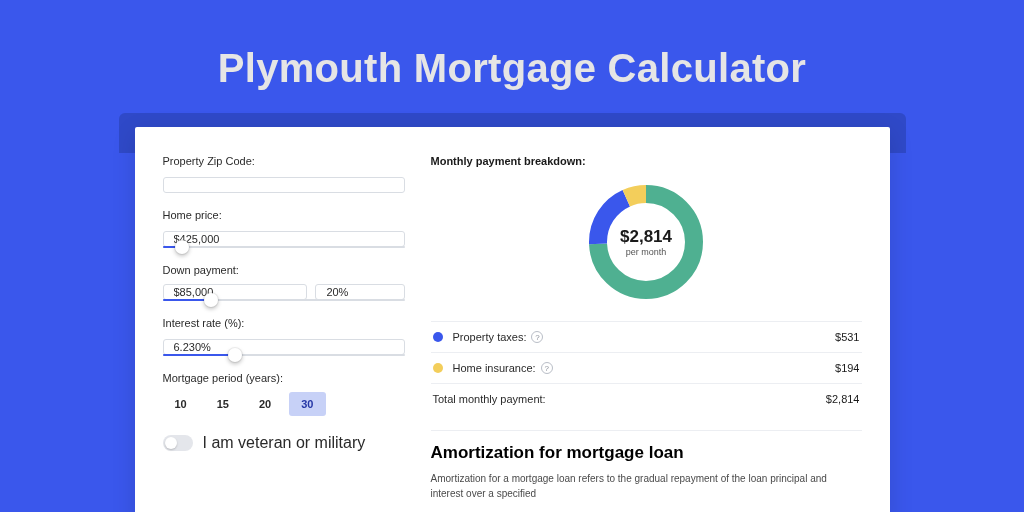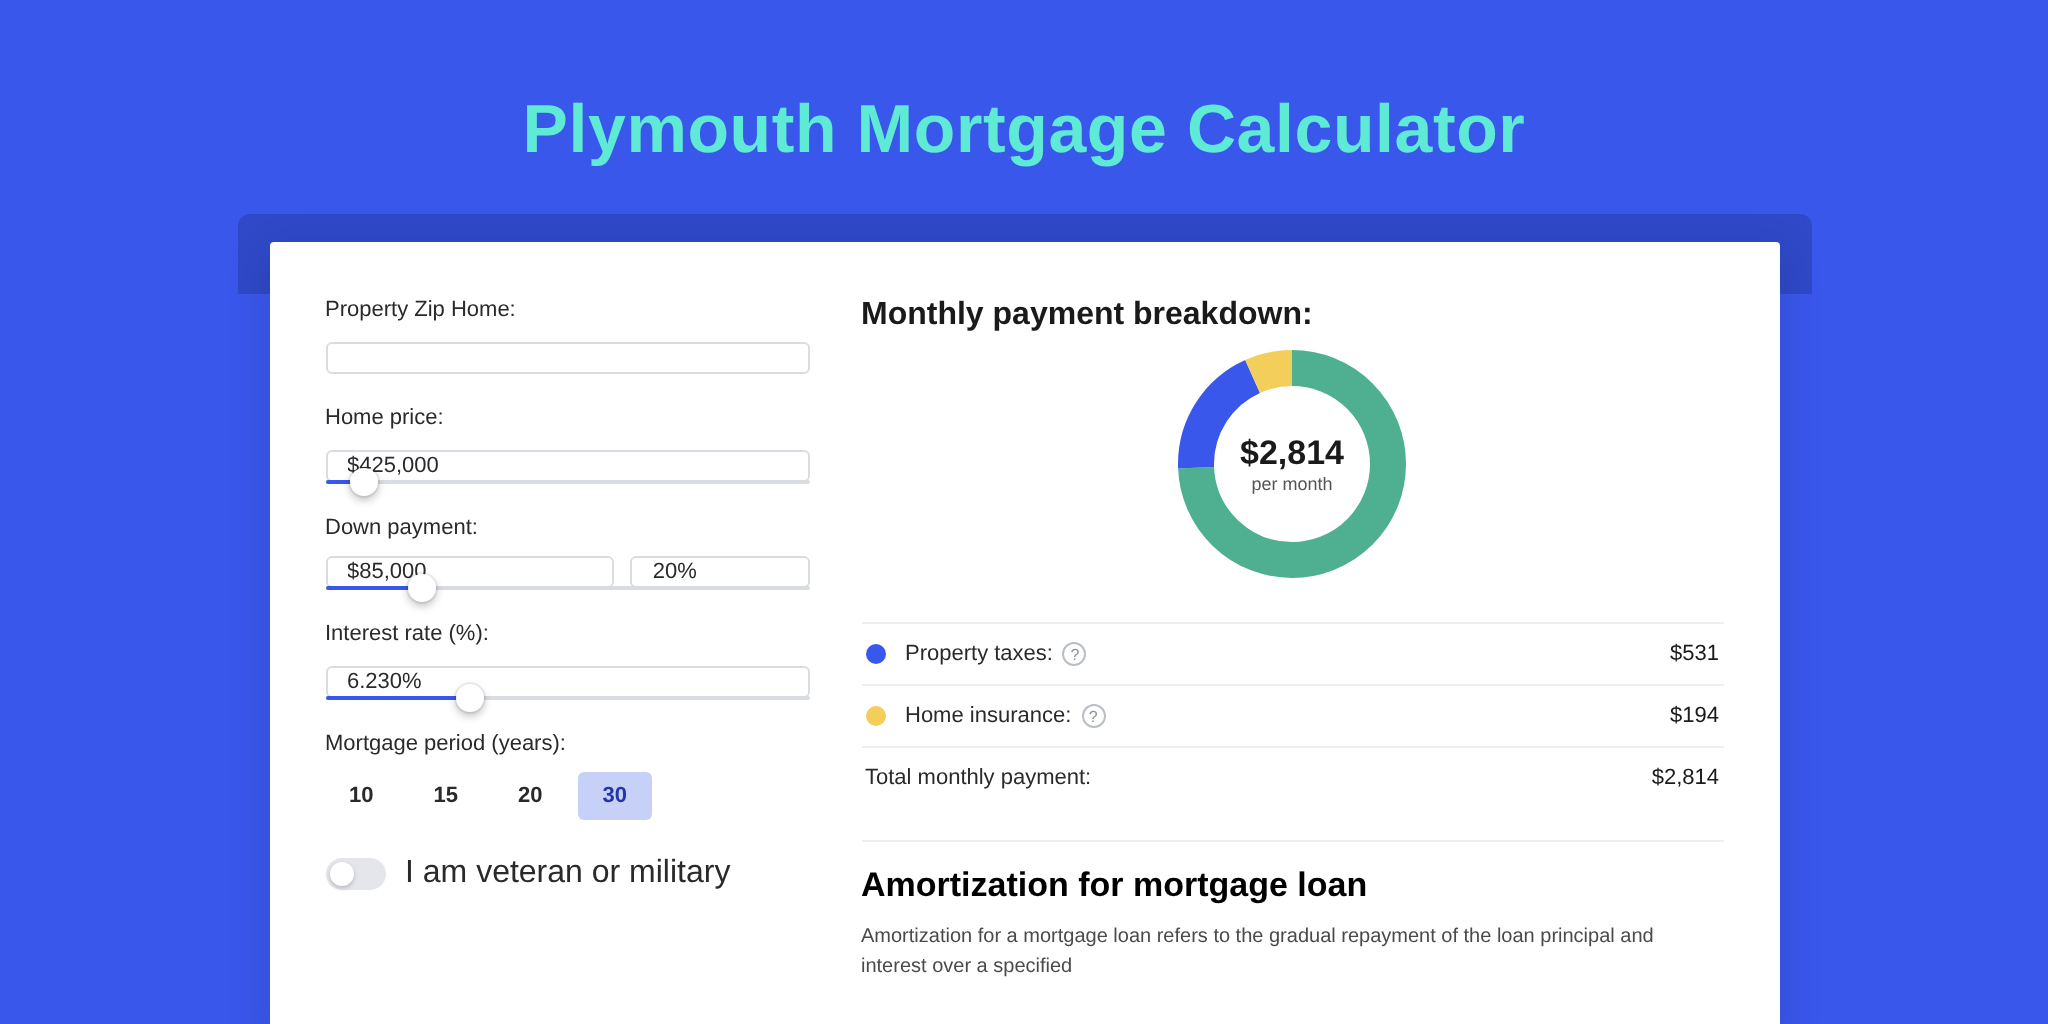--- a/index.html
+++ b/index.html
@@ -1,22 +1,22 @@
 <!DOCTYPE html>
 <html><head>
 <meta charset="utf-8">
 <style>
   * { box-sizing: border-box; margin: 0; padding: 0; }
   html, body { width: 1024px; height: 512px; overflow: hidden; font-family: -apple-system, BlinkMacSystemFont, "Segoe UI", Arial, sans-serif; }
   body { background: #3a57ec; }
   .page-title {
     text-align: center;
-    font-size: 34px;
+    font-size: 40px;
     font-weight: 700;
-    color: #5eead4;
+    color: #e5e5e5;
     padding: 46px 0 22px;
     letter-spacing: 0.3px;
   }
   .ribbon {
     background: #2f49c8;
     height: 40px;
     width: 787px;
     margin: 0 auto;
     border-radius: 6px 6px 0 0;
   }
@@ -73,21 +73,21 @@
   .period-btn.selected { background: #c7d1f7; color: #2436a5; }
   .toggle-row { display: flex; align-items: center; gap: 10px; margin-top: 18px; }
   .toggle {
     width: 30px; height: 16px; border-radius: 10px; background: #e4e6eb; position: relative;
   }
   .toggle::after {
     content: ""; position: absolute; top: 2px; left: 2px; width: 12px; height: 12px;
     border-radius: 50%; background: #fff; box-shadow: 0 1px 2px rgba(0,0,0,.2);
   }
   .toggle-label { font-size: 16px; color: #2a2a2a; }
-  .section-title { font-size: 16px; font-weight: 700; color: #1a1a1a; margin-bottom: 4px; }
+  .section-title { font-size: 11px; font-weight: 700; color: #1a1a1a; margin-bottom: 14px; }
   .donut-wrap { display: flex; justify-content: center; padding: 0 0 18px; }
   .donut { position: relative; width: 122px; height: 122px; }
   .donut svg { transform: rotate(-90deg); }
   .donut-center {
     position: absolute; inset: 0; display: flex; flex-direction: column;
     align-items: center; justify-content: center;
   }
   .donut-amount { font-size: 17px; font-weight: 700; color: #1a1a1a; }
   .donut-sub { font-size: 9px; color: #555; }
   .breakdown { border-top: 1px solid #eceef2; }
@@ -113,21 +113,21 @@
 <body>
 
 <h1 class="page-title">Plymouth Mortgage Calculator</h1>
 <div class="ribbon"></div>
 
 <div class="card">
 
   <div class="col-left">
 
     <div class="field-group">
-      <div class="label">Property Zip Home:</div>
+      <div class="label">Property Zip Code:</div>
       <input class="input" value="" style="">
     </div>
 
     <div class="field-group">
       <div class="label">Home price:</div>
       <input class="input" value="$425,000" style="">
       <div class="slider-track">
         <div class="slider-fill" style="width: 8%;"></div>
         <div class="slider-thumb" style="left: 8%;"></div>
       </div>

